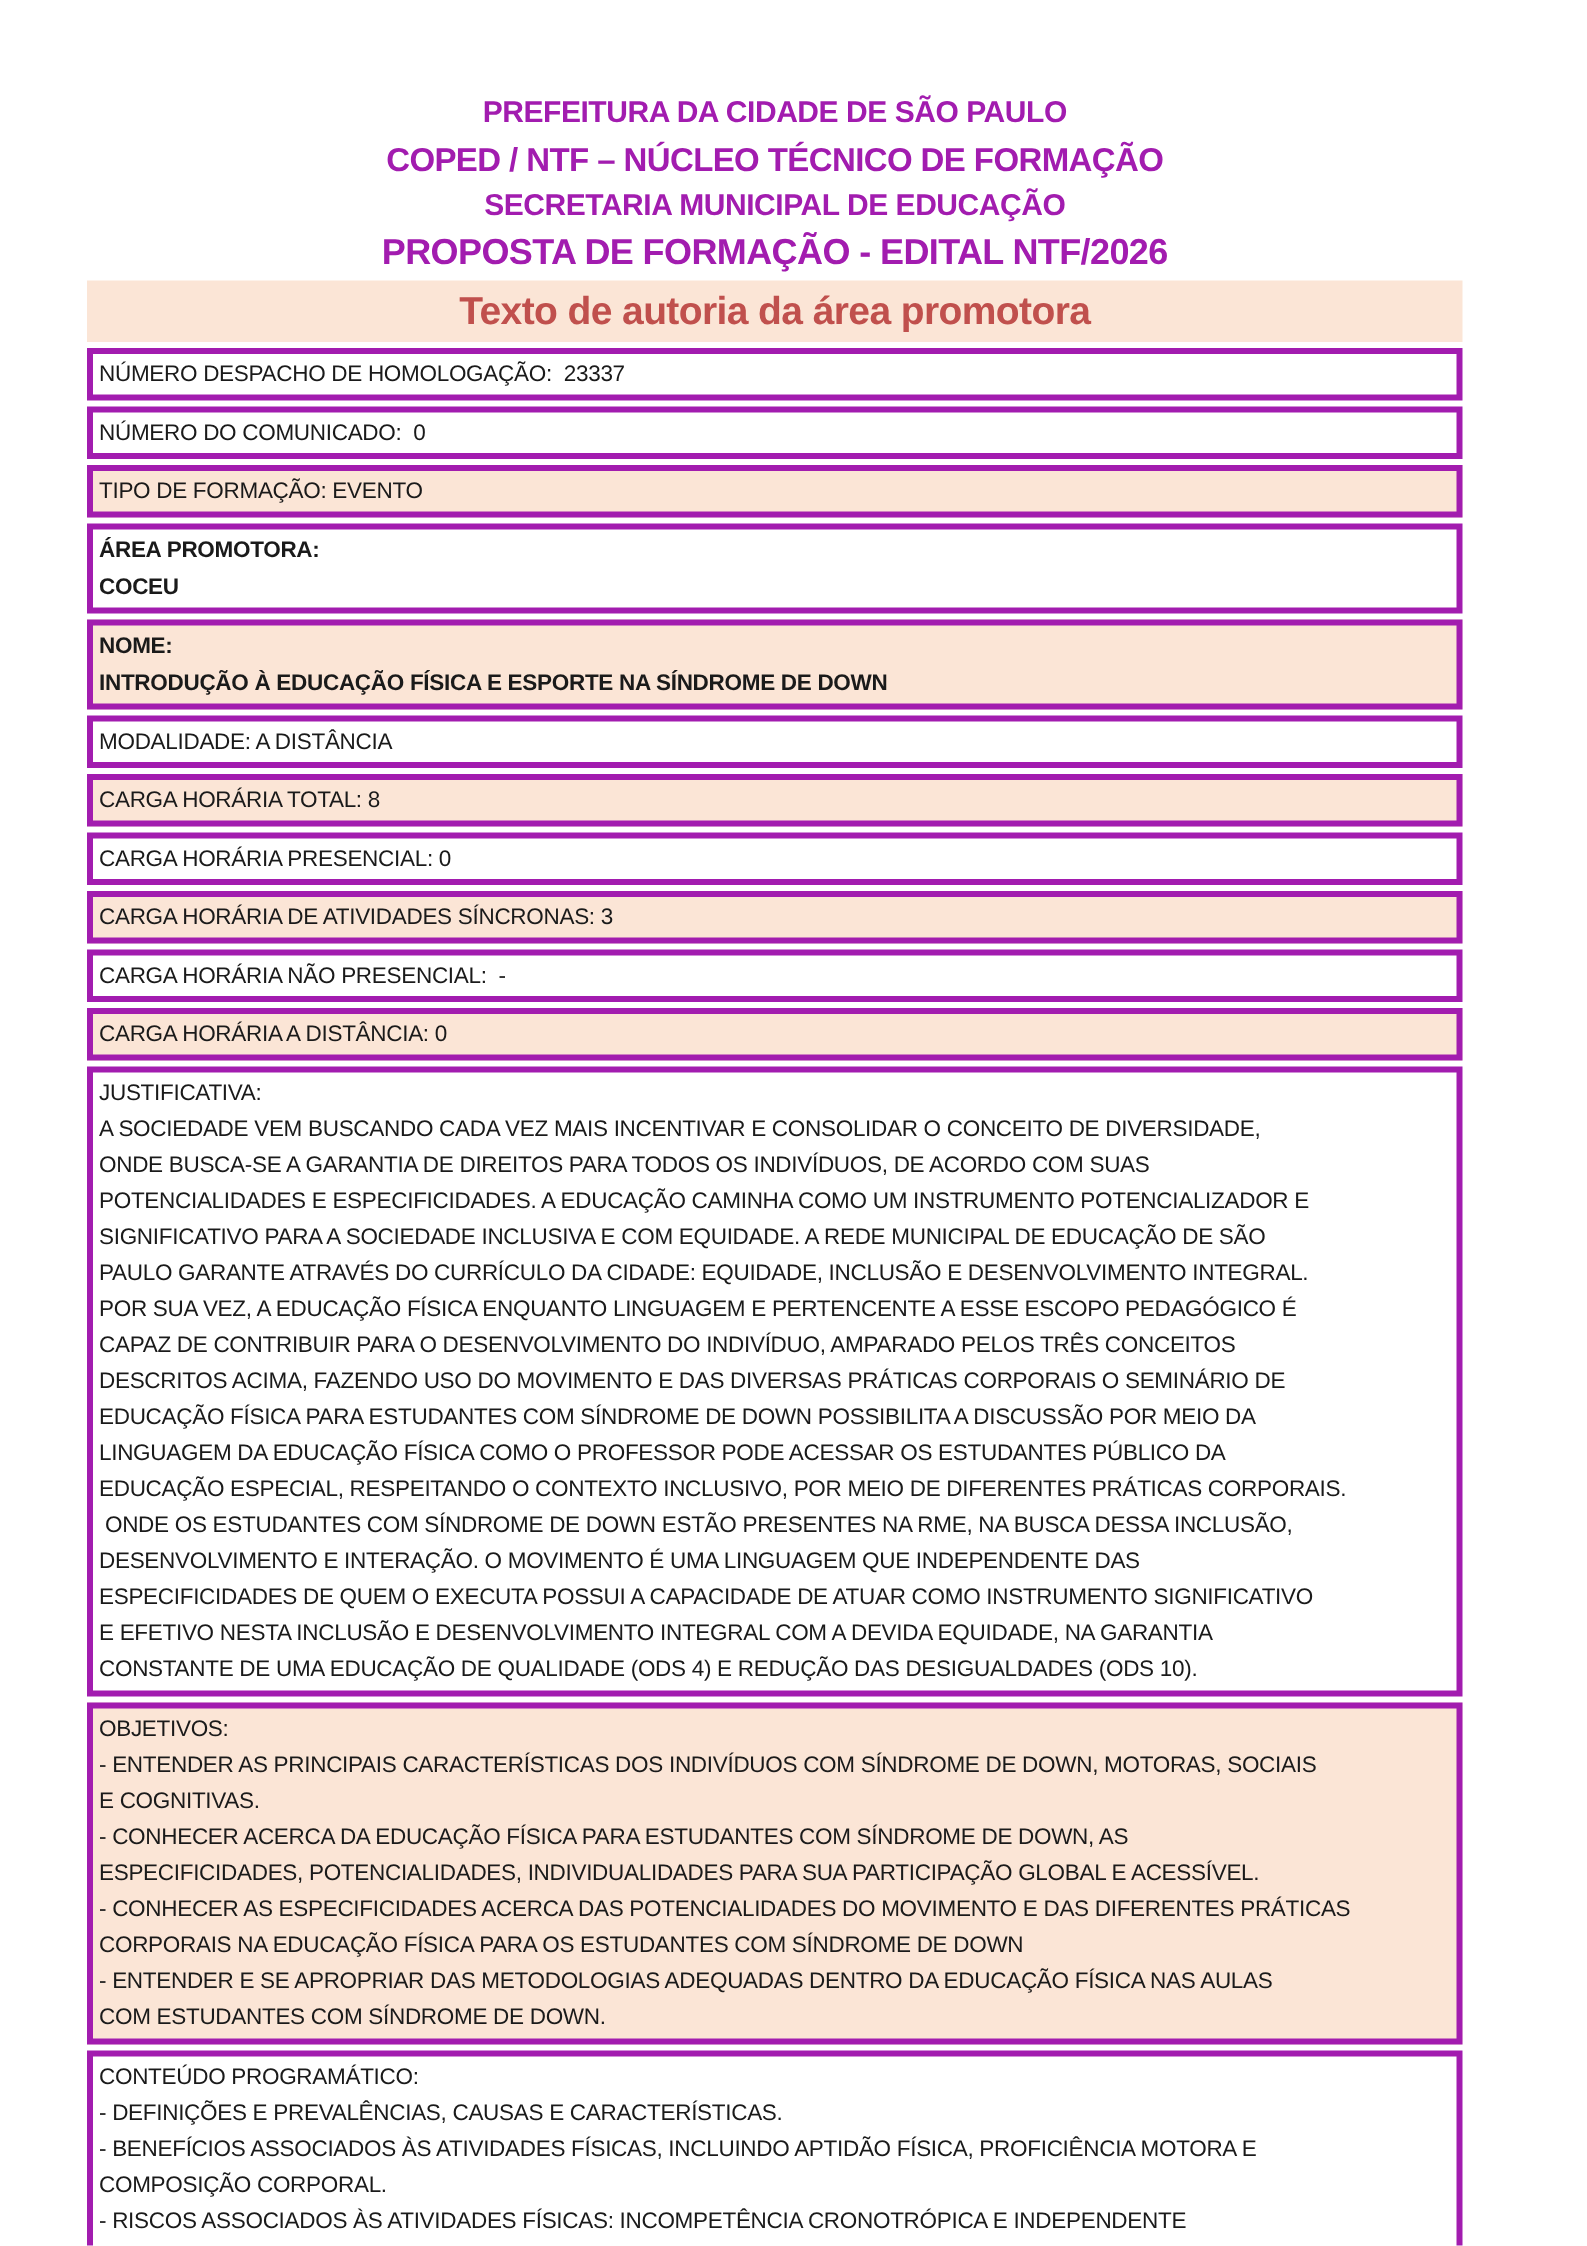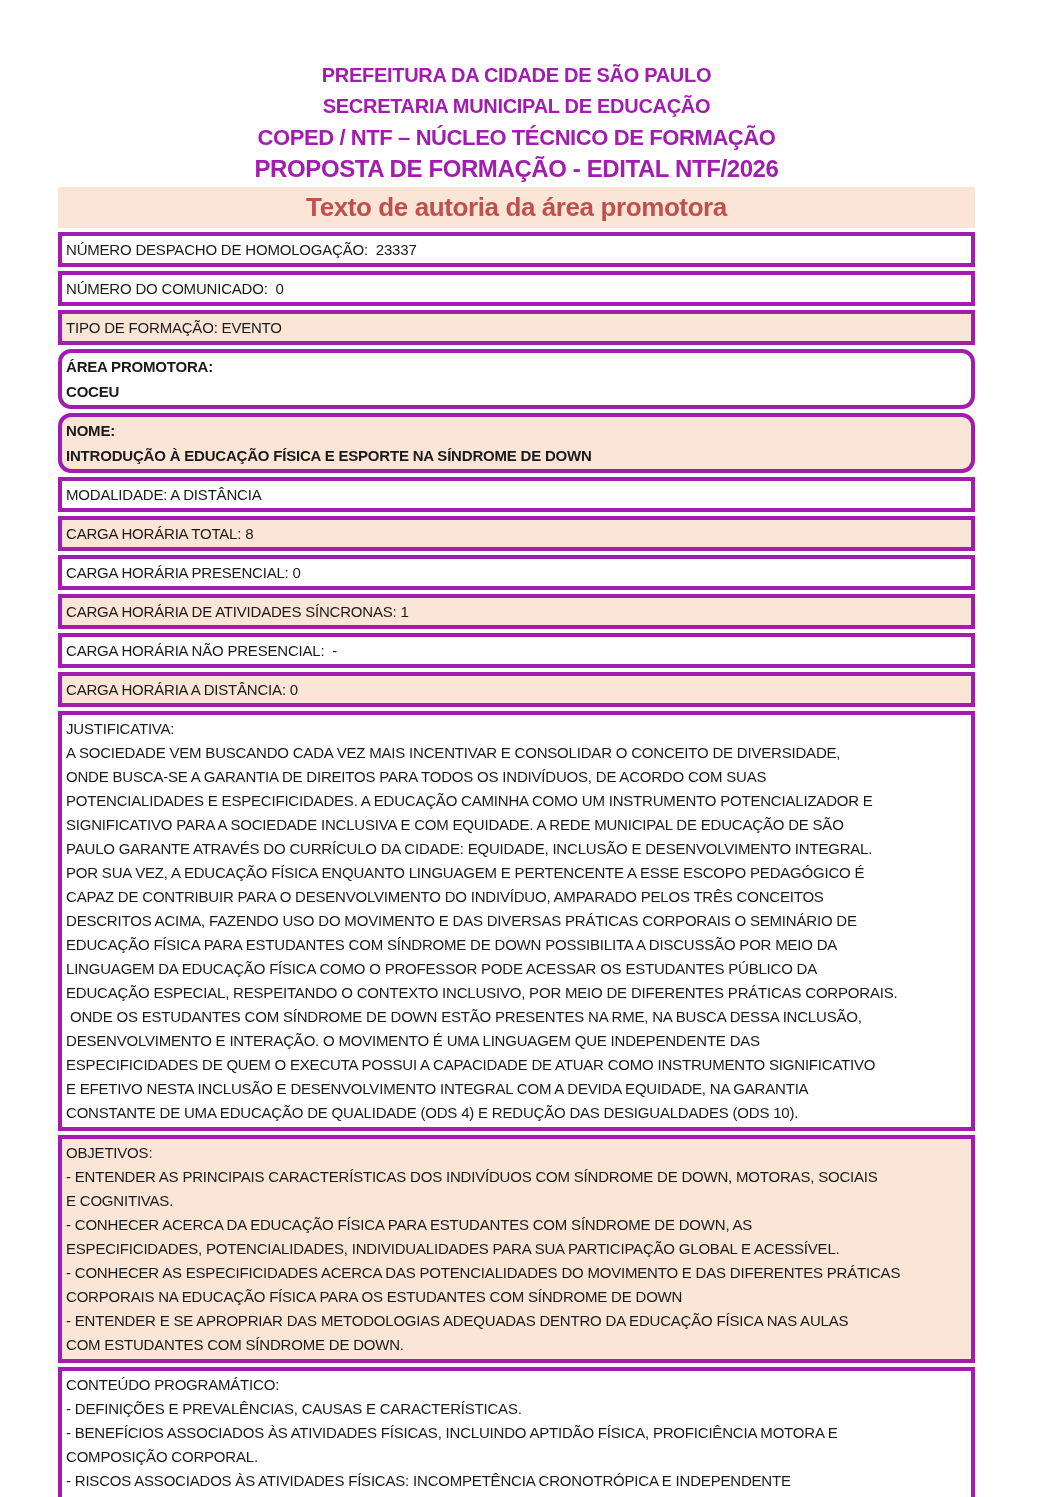--- a/index.html
+++ b/index.html
@@ -50,48 +50,48 @@
     border: 4px solid #a21caf;
     margin-bottom: 4px;
     padding: 1px 4px;
     background: #ffffff;
     font-size: 15px;
     line-height: 25px;
     white-space: pre-wrap;
     letter-spacing: -0.2px;
   }
   .row.peach { background: #FBE5D6; }
-  .row.bold  { font-weight: bold; border-radius: 13px; }
+  .row.bold  { font-weight: bold; }
   .row.para  { line-height: 24px; padding: 2px 4px; }
 </style>
 </head>
 <body>
 
 <div class="doc">
 
   <div class="doc-header">
     <div class="hline hline-1">PREFEITURA DA CIDADE DE SÃO PAULO</div>
+    <div class="hline hline-3">COPED / NTF – NÚCLEO TÉCNICO DE FORMAÇÃO</div>
     <div class="hline hline-2">SECRETARIA MUNICIPAL DE EDUCAÇÃO</div>
-    <div class="hline hline-3">COPED / NTF – NÚCLEO TÉCNICO DE FORMAÇÃO</div>
     <div class="hline hline-4">PROPOSTA DE FORMAÇÃO - EDITAL NTF/2026</div>
   </div>
 
   <div class="banner">Texto de autoria da área promotora</div>
 
   <div class="row">NÚMERO DESPACHO DE HOMOLOGAÇÃO:  23337</div>
   <div class="row">NÚMERO DO COMUNICADO:  0</div>
   <div class="row peach">TIPO DE FORMAÇÃO: EVENTO</div>
   <div class="row bold">ÁREA PROMOTORA:
 COCEU</div>
   <div class="row peach bold">NOME:
 INTRODUÇÃO À EDUCAÇÃO FÍSICA E ESPORTE NA SÍNDROME DE DOWN</div>
   <div class="row">MODALIDADE: A DISTÂNCIA</div>
   <div class="row peach">CARGA HORÁRIA TOTAL: 8</div>
   <div class="row">CARGA HORÁRIA PRESENCIAL: 0</div>
-  <div class="row peach">CARGA HORÁRIA DE ATIVIDADES SÍNCRONAS: 1</div>
+  <div class="row peach">CARGA HORÁRIA DE ATIVIDADES SÍNCRONAS: 3</div>
   <div class="row">CARGA HORÁRIA NÃO PRESENCIAL:  -</div>
   <div class="row peach">CARGA HORÁRIA A DISTÂNCIA: 0</div>
   <div class="row para">JUSTIFICATIVA:
 A SOCIEDADE VEM BUSCANDO CADA VEZ MAIS INCENTIVAR E CONSOLIDAR O CONCEITO DE DIVERSIDADE,
 ONDE BUSCA-SE A GARANTIA DE DIREITOS PARA TODOS OS INDIVÍDUOS, DE ACORDO COM SUAS
 POTENCIALIDADES E ESPECIFICIDADES. A EDUCAÇÃO CAMINHA COMO UM INSTRUMENTO POTENCIALIZADOR E
 SIGNIFICATIVO PARA A SOCIEDADE INCLUSIVA E COM EQUIDADE. A REDE MUNICIPAL DE EDUCAÇÃO DE SÃO
 PAULO GARANTE ATRAVÉS DO CURRÍCULO DA CIDADE: EQUIDADE, INCLUSÃO E DESENVOLVIMENTO INTEGRAL.
 POR SUA VEZ, A EDUCAÇÃO FÍSICA ENQUANTO LINGUAGEM E PERTENCENTE A ESSE ESCOPO PEDAGÓGICO É
 CAPAZ DE CONTRIBUIR PARA O DESENVOLVIMENTO DO INDIVÍDUO, AMPARADO PELOS TRÊS CONCEITOS

